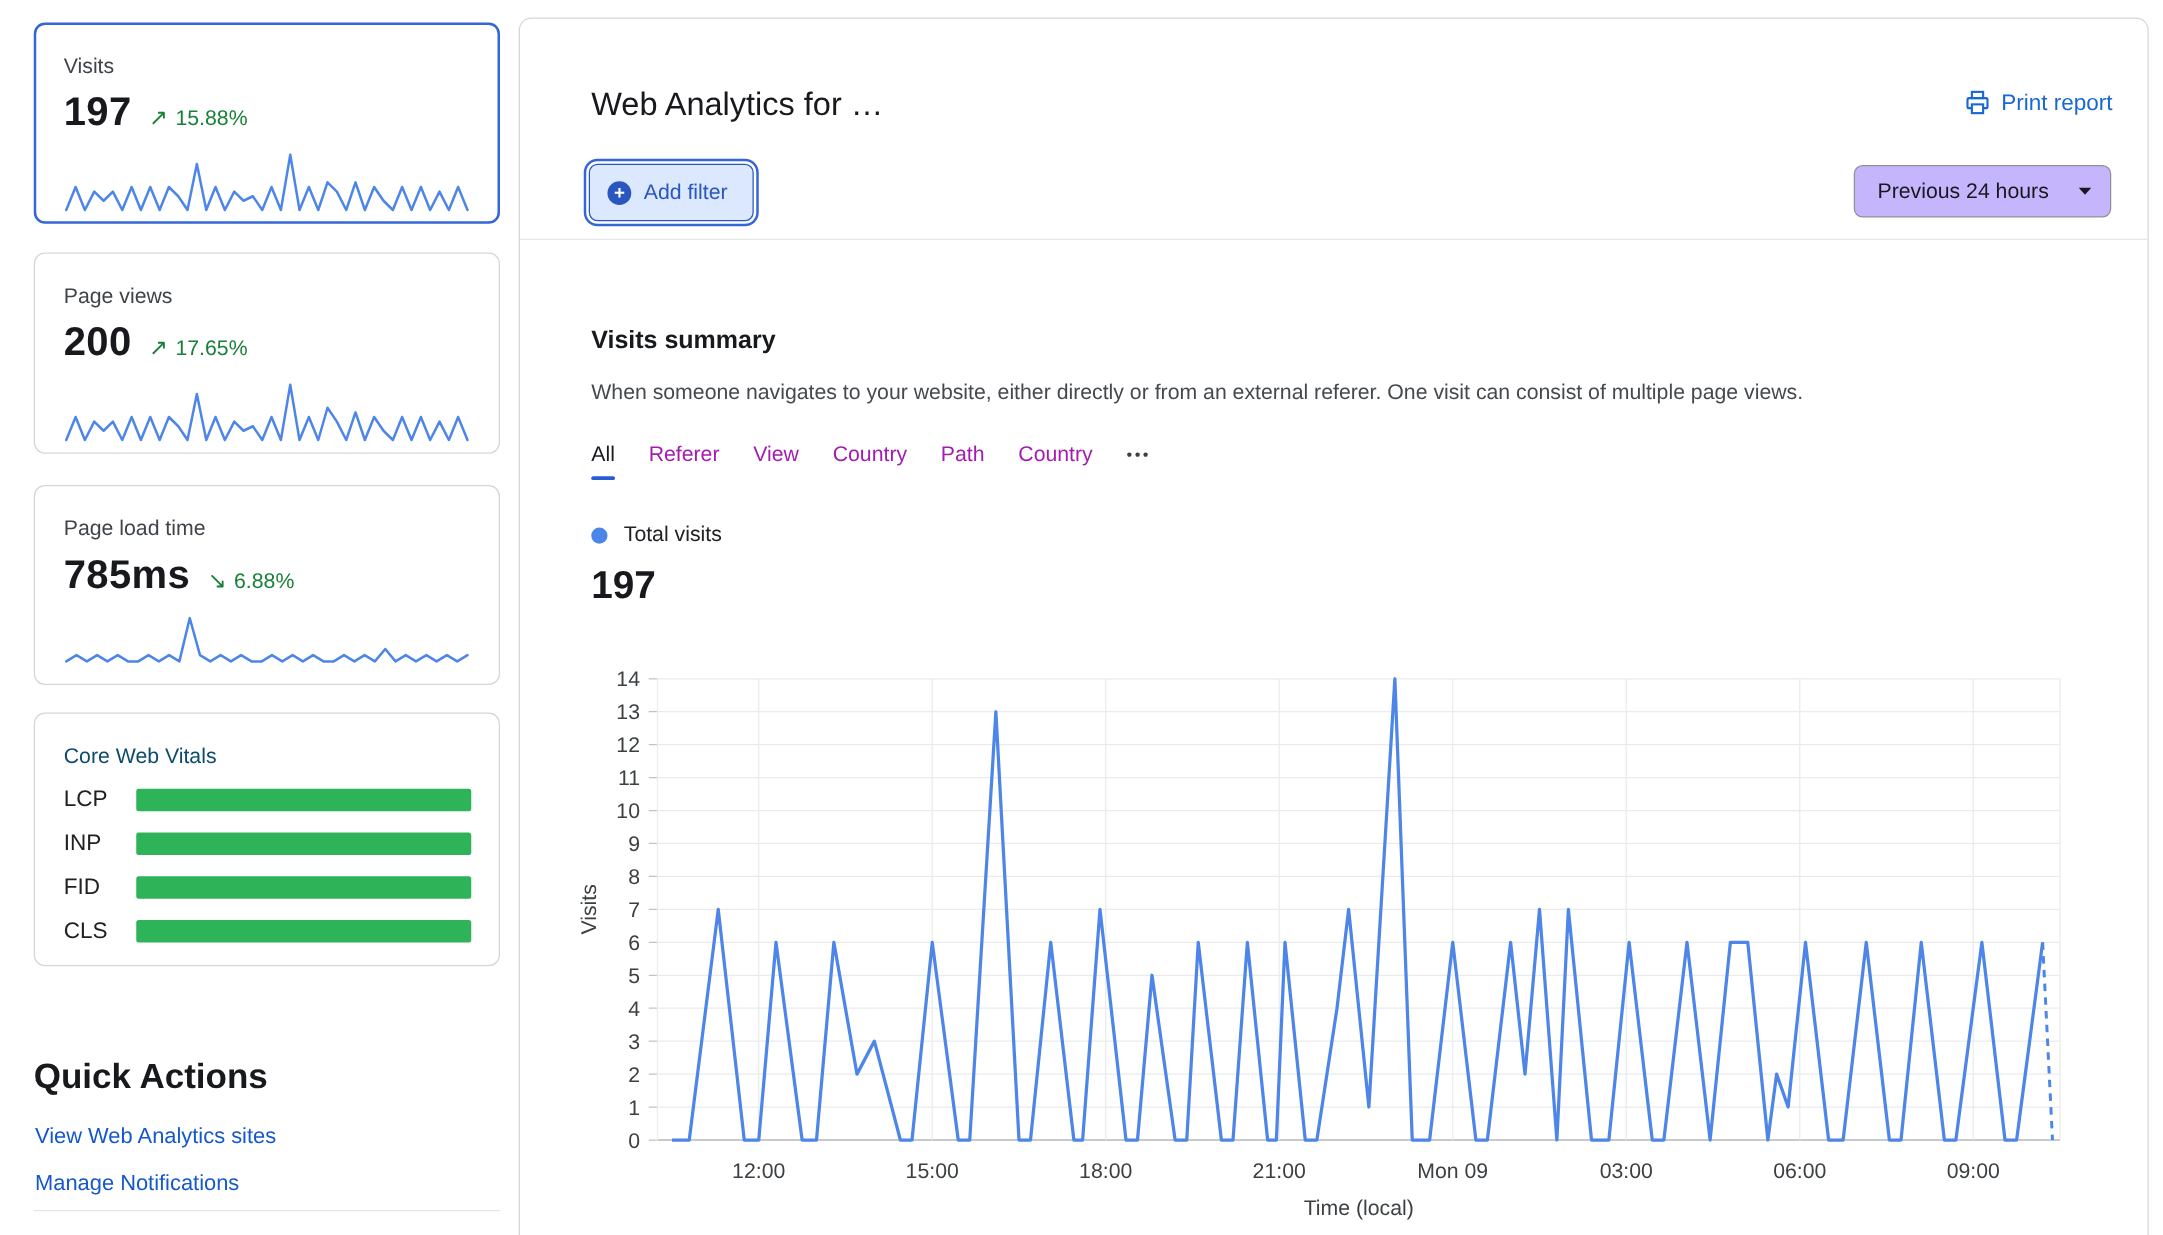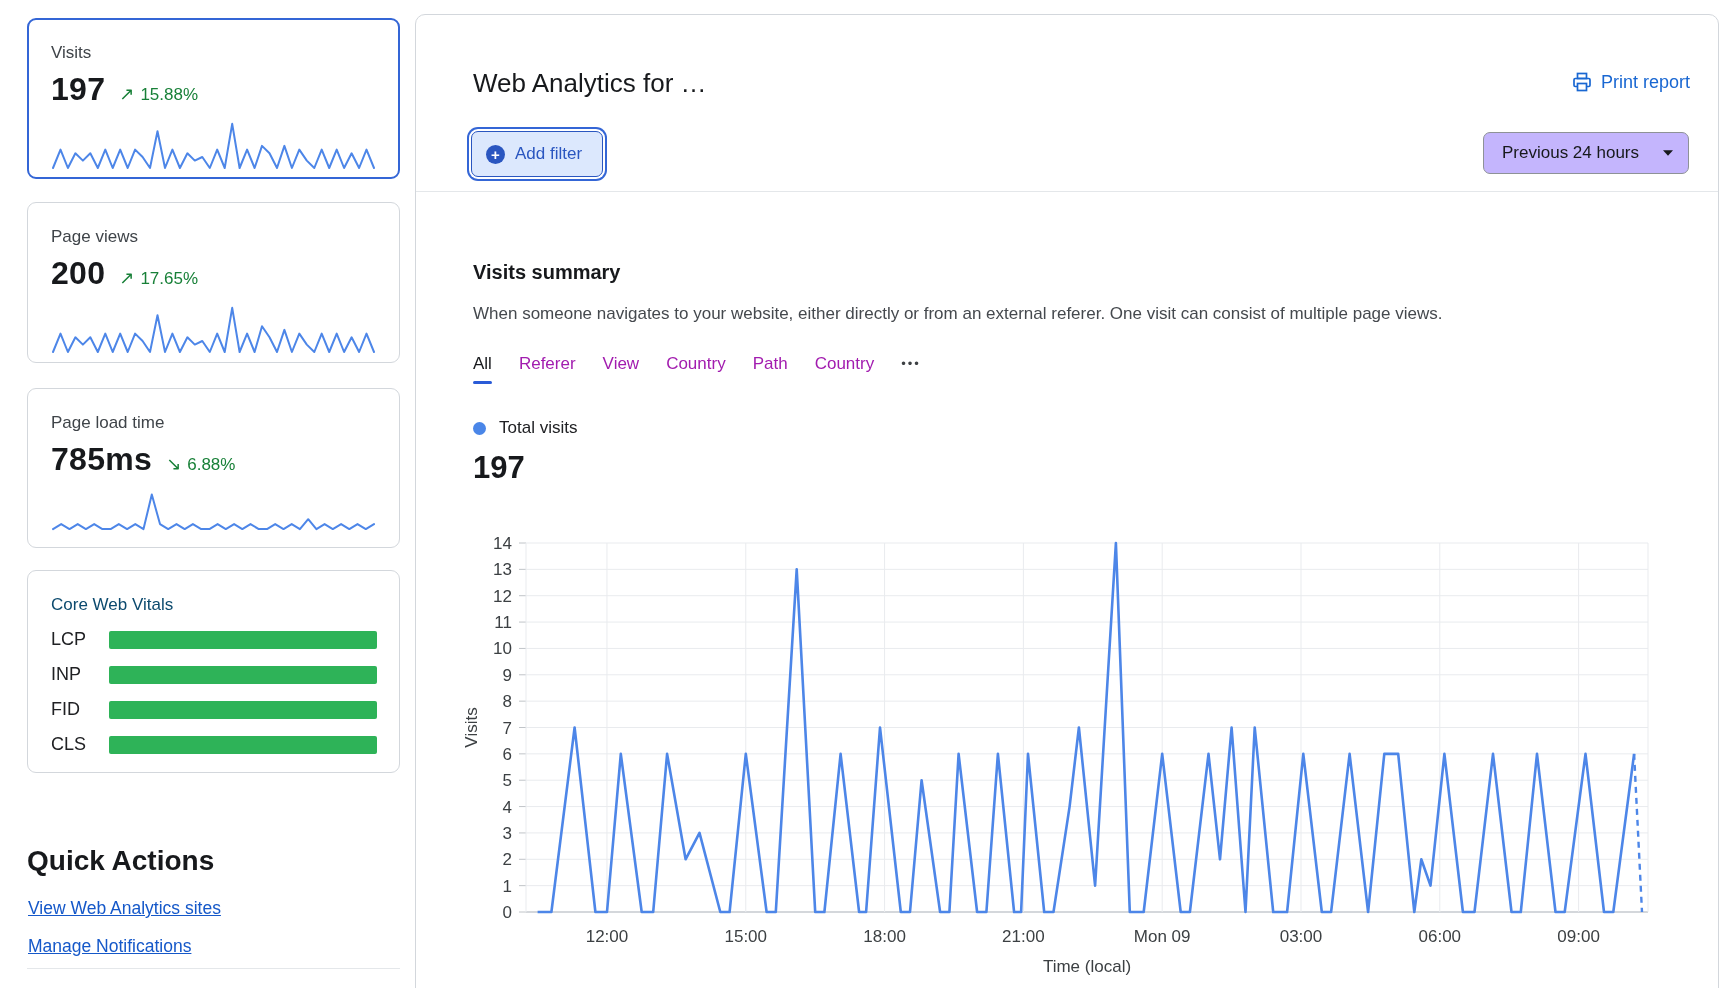--- a/index.html
+++ b/index.html
@@ -19,21 +19,21 @@
   .trend .arrow { font-size:18px; }
   .spark { margin-top:10px; display:block; }
 
   .cwv-title { font-size:17px; color:#0c4a6e; }
   .cwv-row { display:flex; align-items:center; margin-top:14px; }
   .cwv-row:first-of-type { margin-top:22px; }
   .cwv-label { width:58px; font-size:18px; color:#202124; }
   .cwv-bar { height:18px; width:270px; background:#2eb358; border-radius:2px; }
 
   .qa-title { position:absolute; left:0px; top:845px; width:373px; font-size:28px; font-weight:bold; color:#17191c; }
-  .qa-link { position:absolute; left:1px; font-size:17.5px; color:#1558c9; text-decoration:underline; cursor:pointer; }
+  .qa-link { position:absolute; left:1px; font-size:17.5px; color:#1558c9; cursor:pointer; }
   .sidebar-divider { position:absolute; left:0; top:968px; width:373px; height:1px; background:#e4e7ea; }
 
   
   .panel { position:absolute; left:415px; top:14px; width:1304px; height:1200px;
     background:#fff; border:1px solid #d3d7dc; border-radius:10px; }
   .panel-header { position:relative; height:176px; }
   .panel-title { position:absolute; left:57px; top:53px; font-size:26px; font-weight:normal; color:#17191c; }
   .print-link { position:absolute; right:28px; top:56px; display:flex; align-items:center; gap:8px;
     color:#1967d2; font-size:18px; cursor:pointer; }
   .add-filter { position:absolute; left:55px; top:116px; height:46px; padding:0 20px 0 14px;

